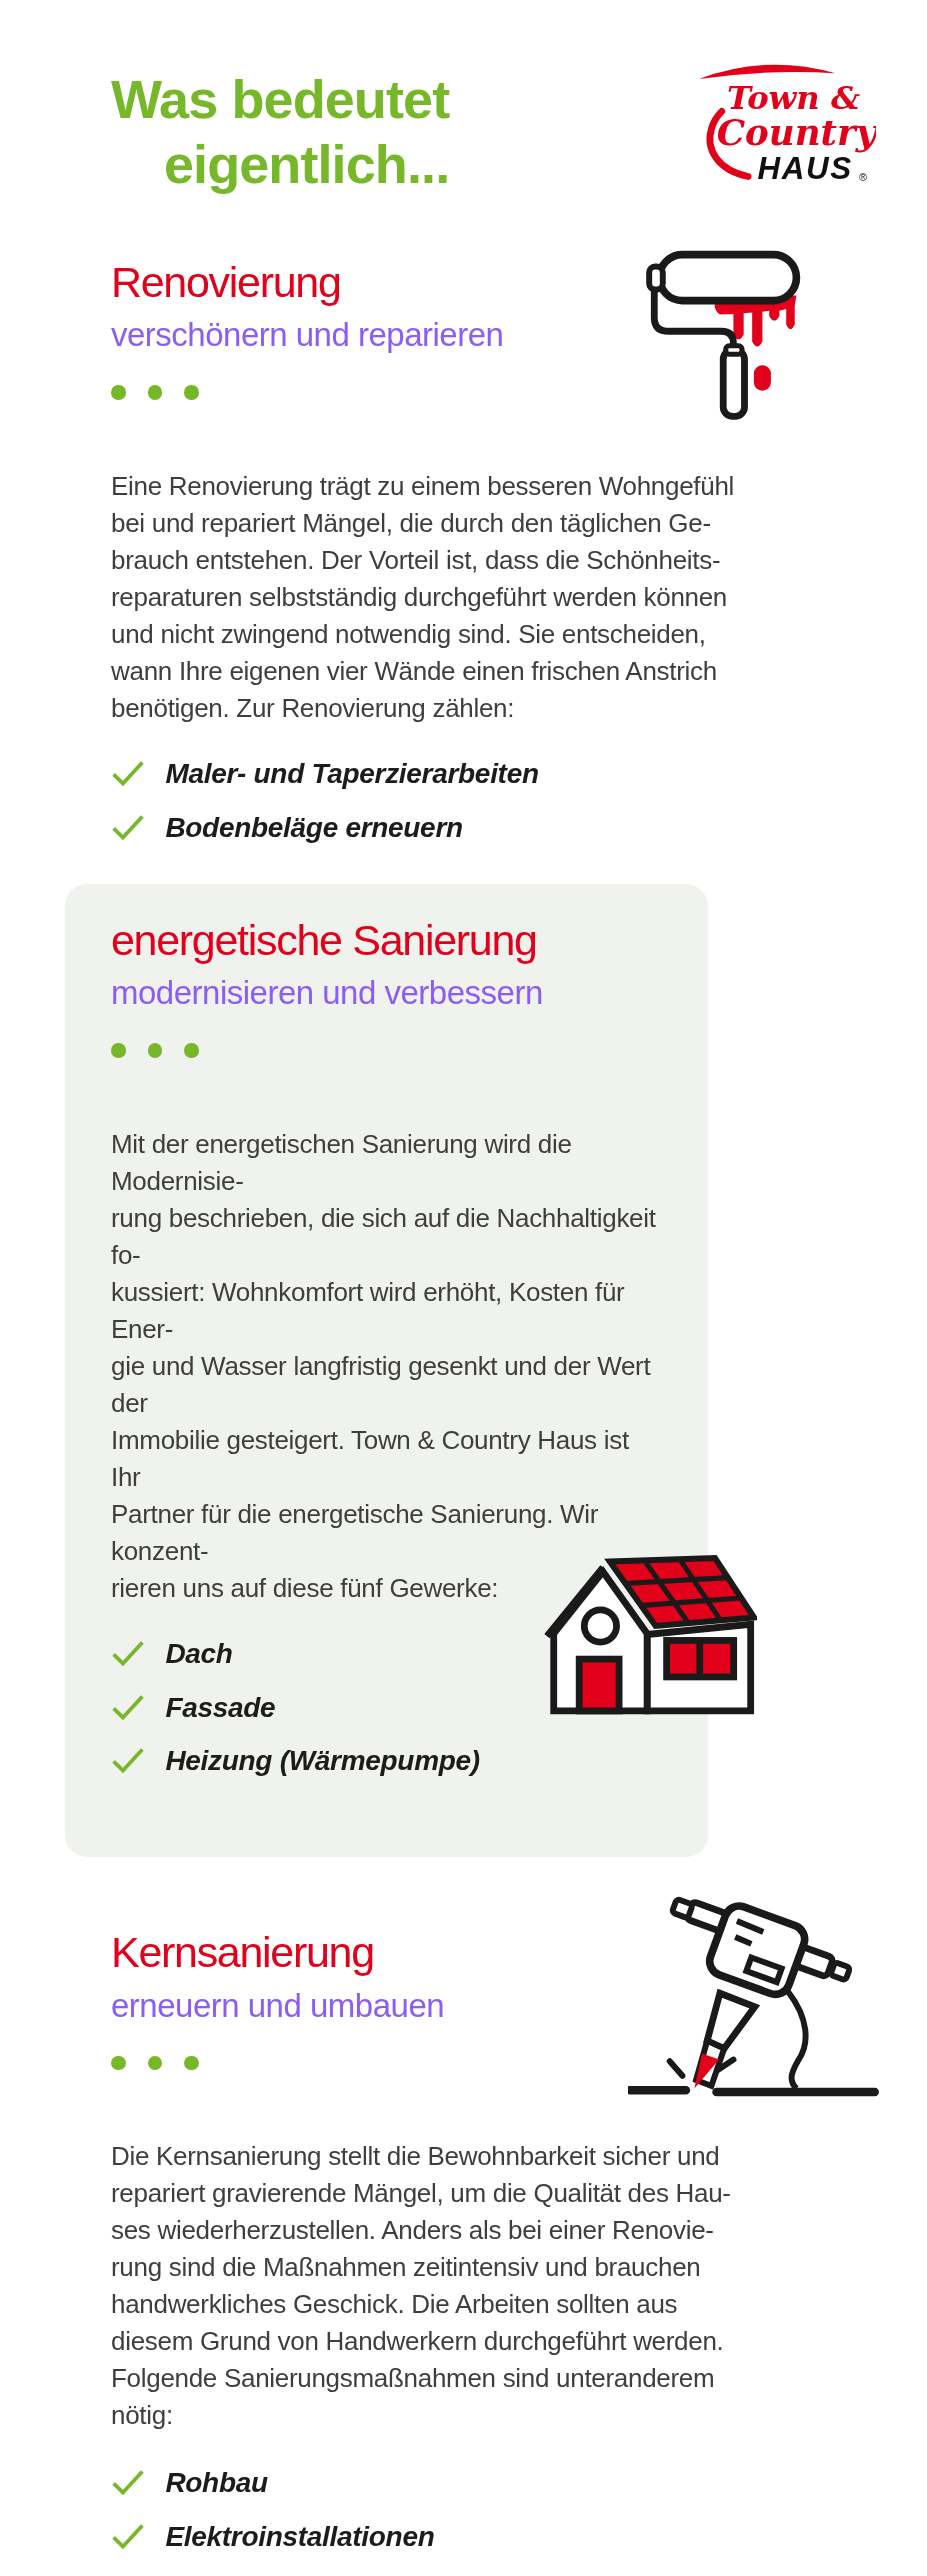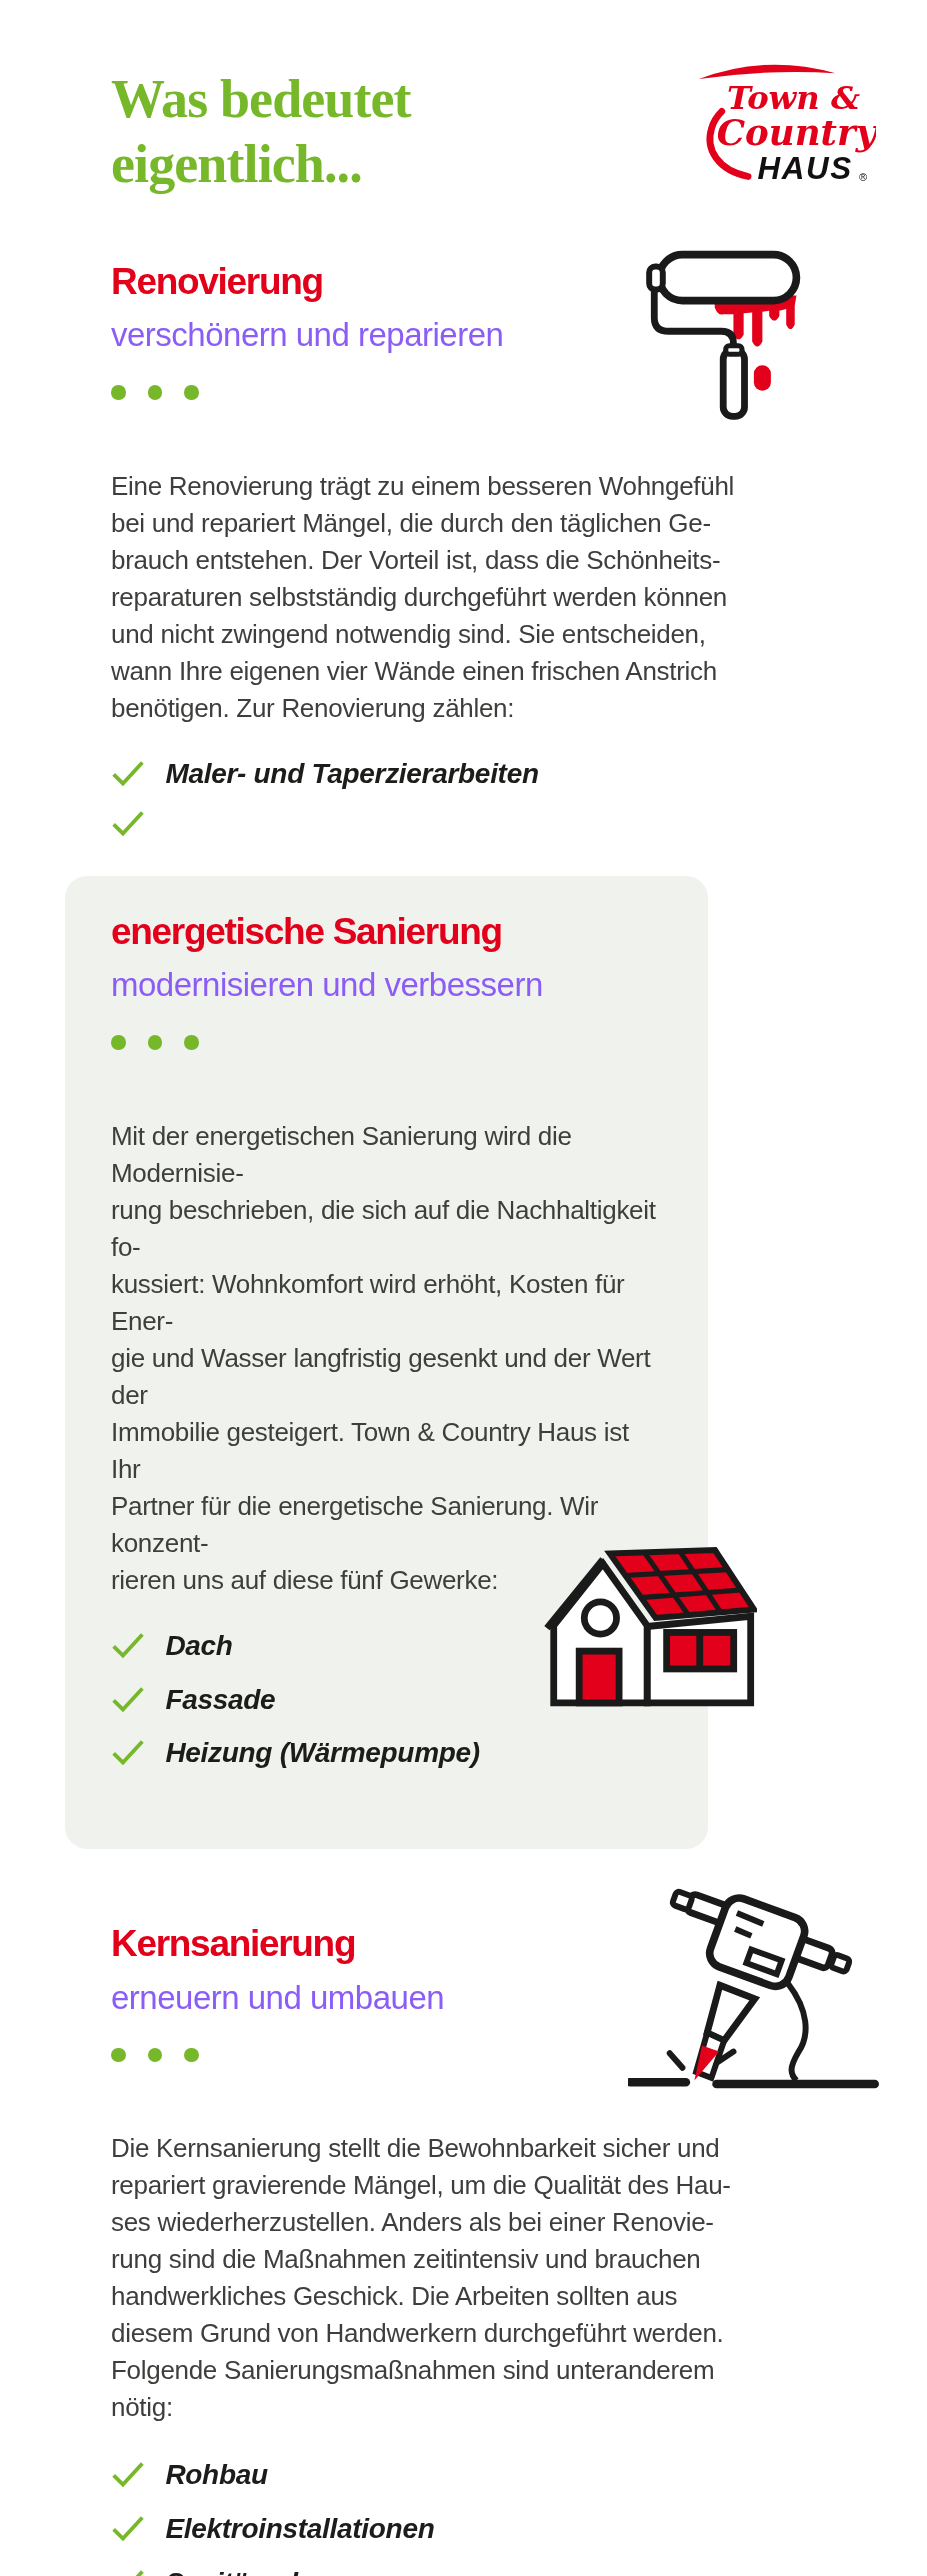--- a/index.html
+++ b/index.html
@@ -16,32 +16,32 @@
     font-family:"Liberation Sans", sans-serif;
     overflow:hidden;
   }
   .page{
     position:relative;width:927px;height:2576px;
     padding:53px 51px 0 111px;
   }
   
   .header-row{display:flex;justify-content:space-between;align-items:flex-start;}
   .page-title{
-    font-family:Liberation Serif, serif;font-weight:700;
+    font-family:Liberation Sans, sans-serif;font-weight:700;
     color:var(--green);font-size:54px;line-height:65px;
-    letter-spacing:-0.9px;padding-top:13.6px;
+    letter-spacing:-0.9px;padding-top:13.6px;text-align:right;
   }
   .logo-svg{width:183px;height:128px;margin-top:6.8px;flex:0 0 auto;}
 
   
   .section{position:relative;}
   .sec1{margin-top:58px;}
   .sec3{margin-top:68px;}
   .section-title{
-    font-size:37px;font-weight:700;color:var(--red);
+    font-size:43px;font-weight:400;color:var(--red);
     letter-spacing:-1.3px;line-height:54px;
   }
   .section-subtitle{
     font-size:33px;color:#8b5cf6;letter-spacing:-0.5px;
     line-height:39px;margin-top:6.8px;
   }
   .dots{margin-top:31px;height:14.5px;display:flex;gap:22px;}
   .dot{width:14.5px;height:14.5px;border-radius:50%;background:var(--green);}
 
   .body-text{
@@ -130,20 +130,21 @@
             </svg>
           </span>
         <span class="check-label">Maler- und Taperzierarbeiten</span>
       </li>
       <li>
         <span class="check">
             <svg viewBox="0 0 40 32">
               <polyline points="3,17 14,28 37,3" fill="none" stroke="#76b82a" stroke-width="4.5"></polyline>
             </svg>
           </span>
+        <span class="check-label">Bodenbeläge erneuern</span>
       </li>
     </ul>
   </div>
 
   <div class="panel">
     <div class="section">
       <div class="section-title">energetische Sanierung</div>
       <div class="section-subtitle">modernisieren und verbessern</div>
       <div class="dots">
         <span class="dot"></span>

